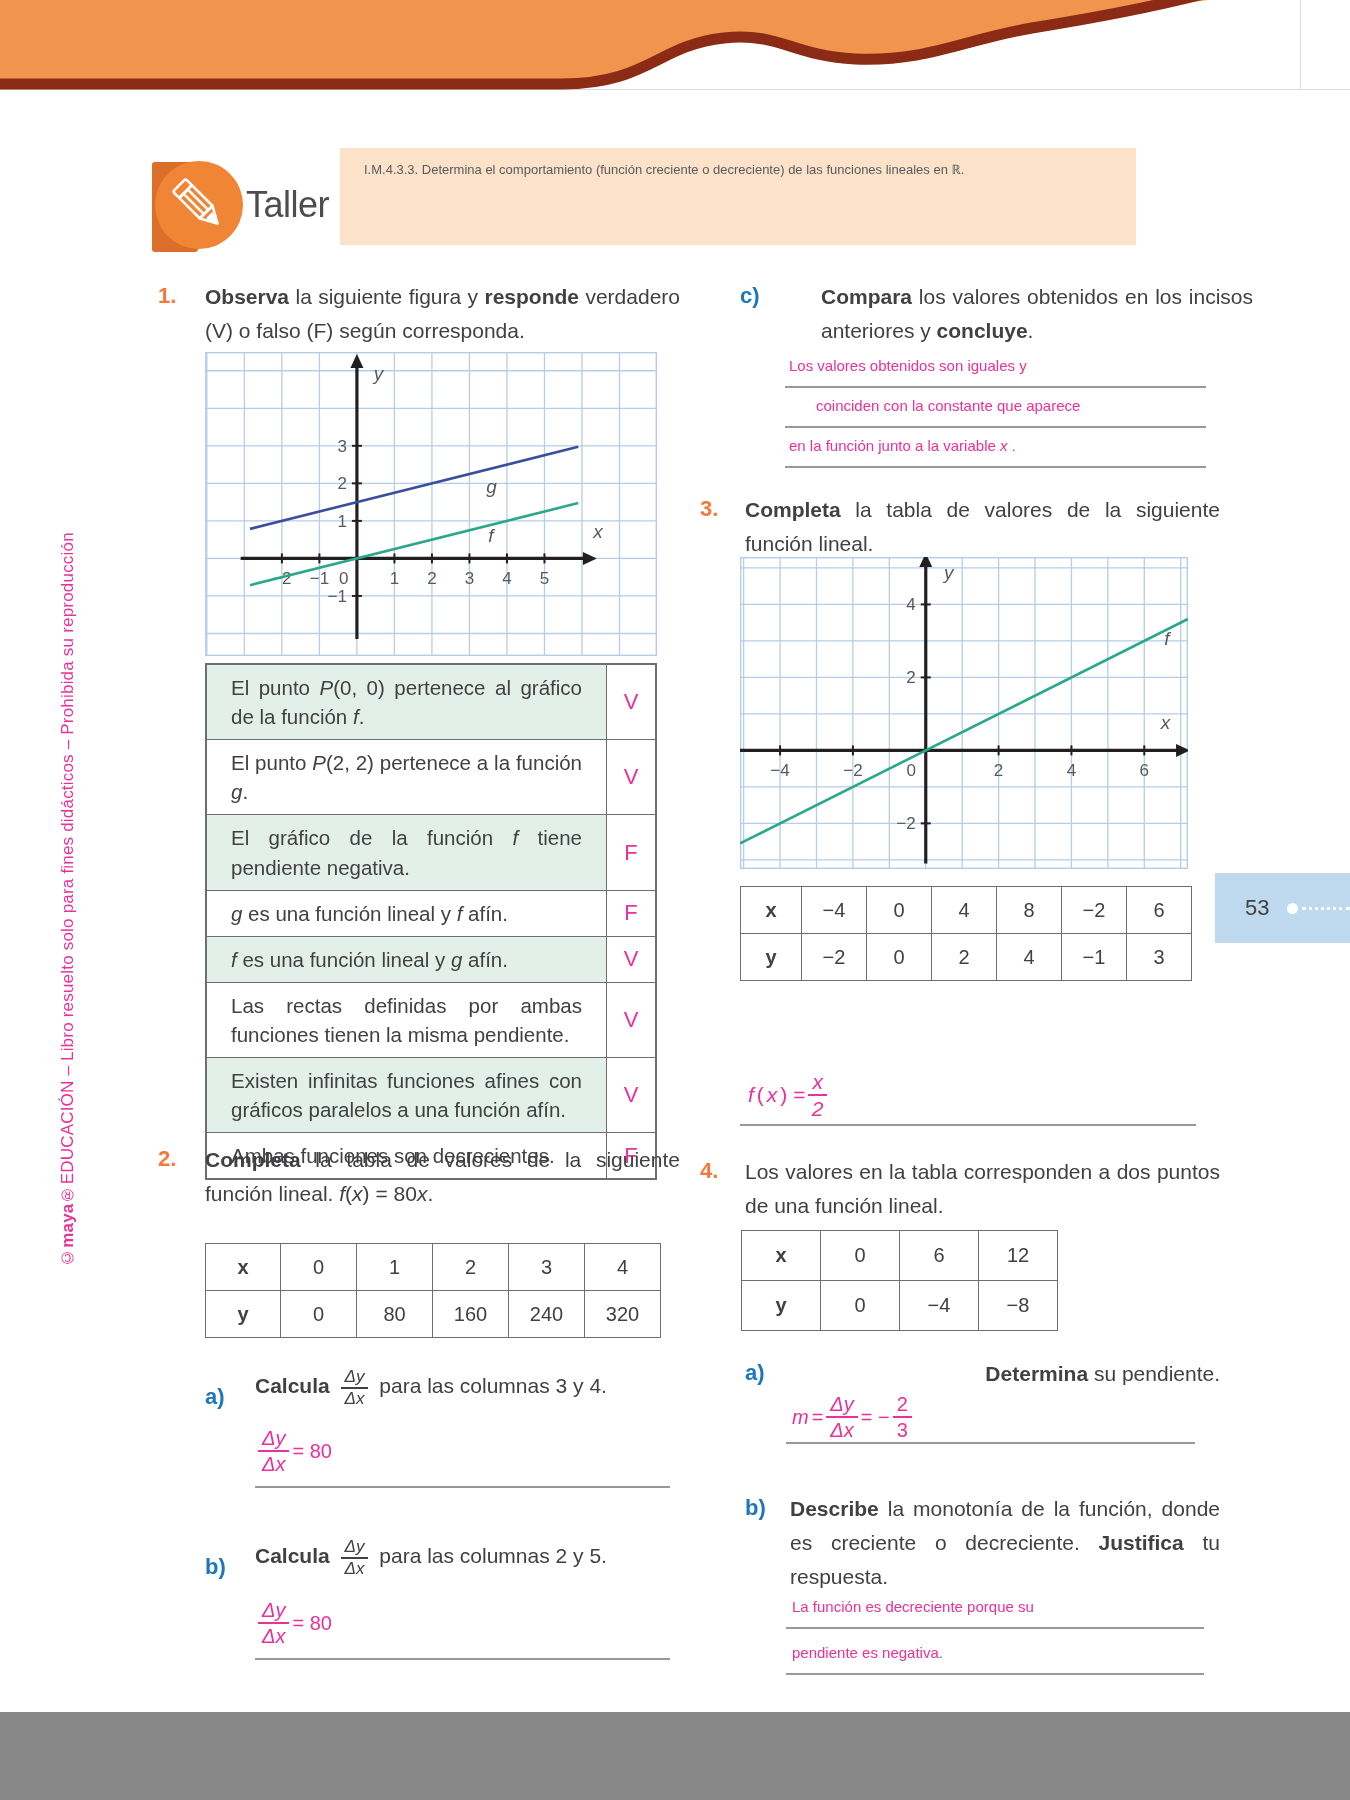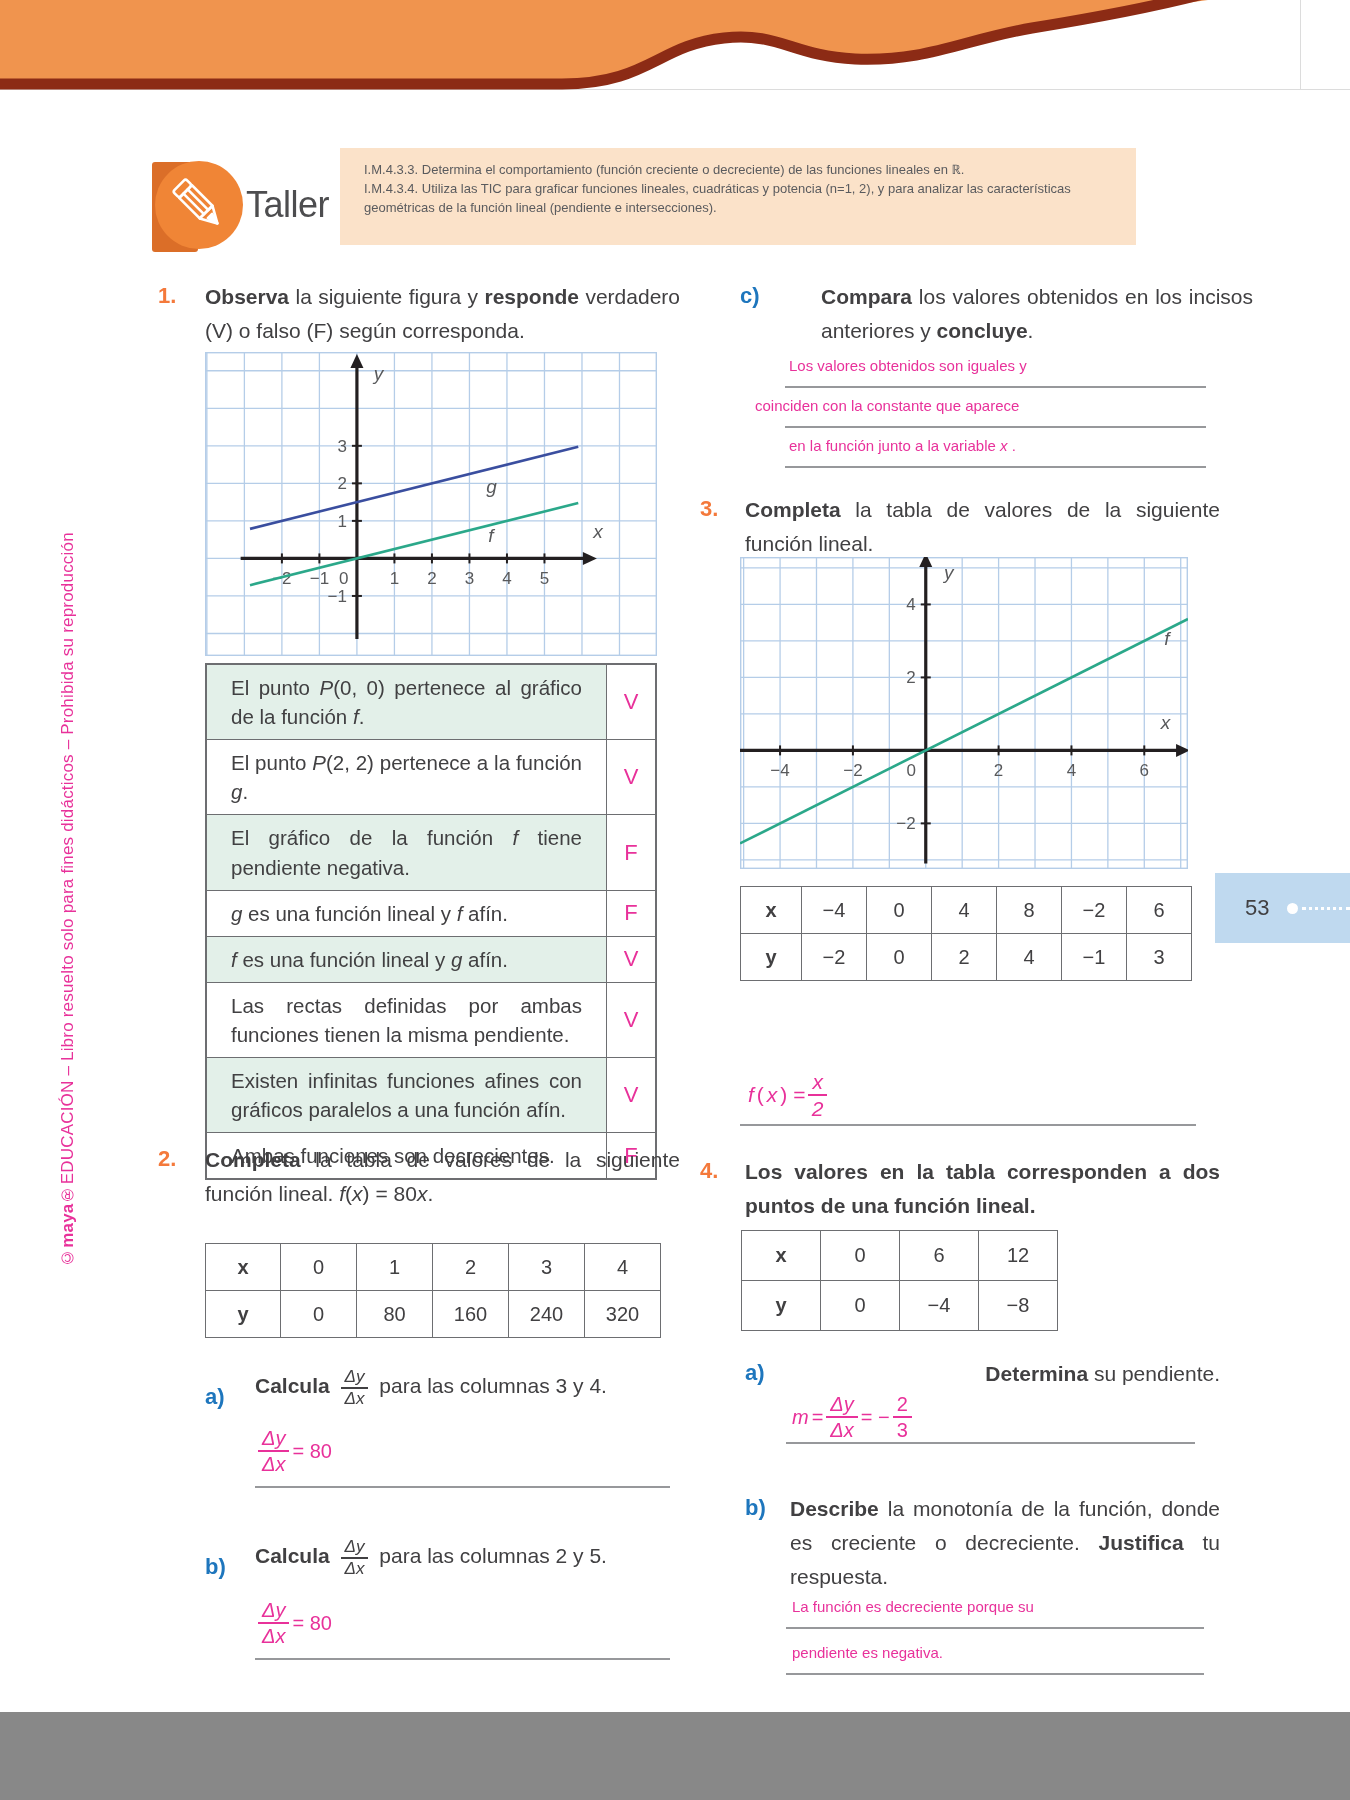--- a/index.html
+++ b/index.html
@@ -69,21 +69,20 @@
   <div class="abs" id="vline"></div>
 
   <svg class="abs" width="1350" height="120" style="left:0;top:0;">
     <path d="M0,0 H1208 C1160,6 1100,17 1032,28 C965,39 928,62 855,59 C792,56 780,32 724,38 C658,45 648,84 562,84 H0 Z" fill="#F0944E"></path>
     <path d="M0,84 H562 C648,84 658,45 724,38 C780,32 792,56 855,59 C928,62 965,39 1032,28 C1100,17 1160,6 1218,-10" fill="none" stroke="#8C2B15" stroke-width="11" stroke-linecap="round"></path>
   </svg>
 
   <div class="abs" id="taller-box"></div>
   <div class="abs" id="standards-box">
     <div>I.M.4.3.3. Determina el comportamiento (función creciente o decreciente) de las funciones lineales en ℝ.</div>
-    <div>I.M.4.3.4. Utiliza las TIC para graficar funciones lineales, cuadráticas y potencia (n=1, 2), y para analizar las características geométricas de la función lineal (pendiente e intersecciones).</div>
   </div>
   <svg class="abs" width="120" height="120" style="left:140px;top:148px;">
     <rect x="12" y="14" width="46" height="90" rx="3" fill="#DB6E28"></rect>
     <circle cx="59" cy="57" r="44" fill="#F08536"></circle>
     <g transform="translate(59,57) rotate(-45)" stroke="#fff" stroke-width="2.6" fill="none" stroke-linejoin="round" stroke-linecap="round">
       <rect x="-9" y="-28" width="18" height="9" rx="2.5"></rect>
       <path d="M-9,-19 H9 V10 H-9 Z"></path>
       <line x1="-3" y1="-19" x2="-3" y2="10"></line>
       <line x1="3" y1="-19" x2="3" y2="10"></line>
       <path d="M-9,10 L0,26 L9,10 Z"></path>
@@ -236,21 +235,21 @@
         <span class="fden">Δx</span>
       </span>
       <span> = 80</span>
     </div>
   <div class="abs uline" style="left:255px;top:1658px;width:415px;"></div>
 
   <div class="abs marker-b" style="left:740px;top:283px;">c)</div>
   <div class="abs para" style="left:785px;top:280px;width:432px;margin-left:36px;"><span class="b">Compara</span><span> los valores obtenidos en los incisos anteriores y </span><span class="b">concluye</span><span>.</span></div>
   <div class="abs ansline" style="left:789px;top:357px;"><span>Los valores obtenidos son iguales y</span></div>
   <div class="abs uline" style="left:785px;top:386px;width:421px;"></div>
-  <div class="abs ansline" style="left:755px;top:397px;"><span>coinciden con la constante que aparece</span></div>
+  <div class="abs ansline" style="left:816px;top:397px;"><span>coinciden con la constante que aparece</span></div>
   <div class="abs uline" style="left:785px;top:426px;width:421px;"></div>
   <div class="abs ansline" style="left:789px;top:437px;"><span>en la función junto a la variable </span><span class="i">x</span><span> .</span></div>
   <div class="abs uline" style="left:785px;top:466px;width:421px;"></div>
 
   <div class="abs marker-o" style="left:700px;top:496px;">3.</div>
   <div class="abs para" style="left:745px;top:493px;width:475px;"><span class="b">Completa</span><span> la tabla de valores de la siguiente función lineal.</span></div>
   <div class="abs" style="left:740px;top:557px;"><svg width="448" height="312">
         <line x1="3.6422764227642146" y1="0" x2="3.6422764227642146" y2="312" stroke="#B5CDE8" stroke-width="1.3"></line>
         <line x1="40.06504065040649" y1="0" x2="40.06504065040649" y2="312" stroke="#B5CDE8" stroke-width="1.3"></line>
         <line x1="76.48780487804876" y1="0" x2="76.48780487804876" y2="312" stroke="#B5CDE8" stroke-width="1.3"></line>
@@ -335,21 +334,21 @@
       <span class="i">x</span>
       <span>) = </span>
       <span class="frac i">
         <span class="fnum">x</span>
         <span class="fden">2</span>
       </span>
     </div>
   <div class="abs uline" style="left:740px;top:1124px;width:456px;"></div>
 
   <div class="abs marker-o" style="left:700px;top:1158px;">4.</div>
-  <div class="abs para" style="left:745px;top:1155px;width:475px;font-weight:bold;"><span>Los valores en la tabla corresponden a dos puntos de una función lineal.</span></div>
+  <div class="abs para" style="left:745px;top:1155px;width:475px;"><span>Los valores en la tabla corresponden a dos puntos de una función lineal.</span></div>
   <div class="abs" style="left:741px;top:1230px;">
       <div class="vtable">
         <div class="vrow">
           <div class="vcell vhead" style="width: 78px; height: 49px;">x</div>
           <div class="vcell" style="width: 78px; height: 49px;">0</div>
           <div class="vcell" style="width: 78px; height: 49px;">6</div>
           <div class="vcell" style="width: 78px; height: 49px;">12</div>
         </div>
         <div class="vrow">
           <div class="vcell vhead" style="width: 78px; height: 49px;">y</div>

